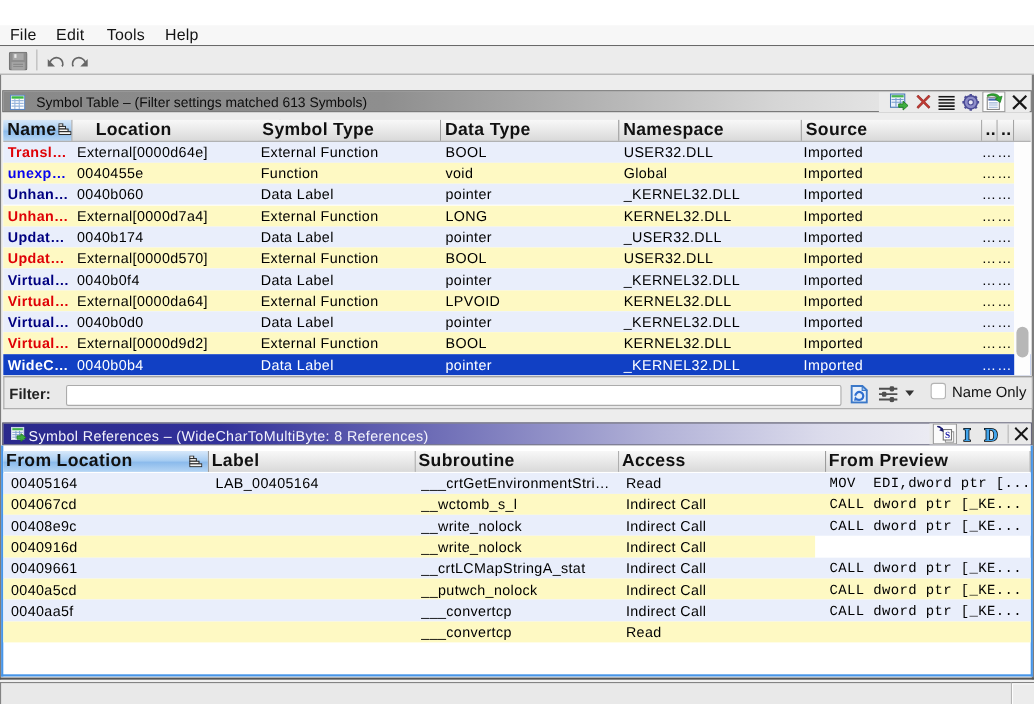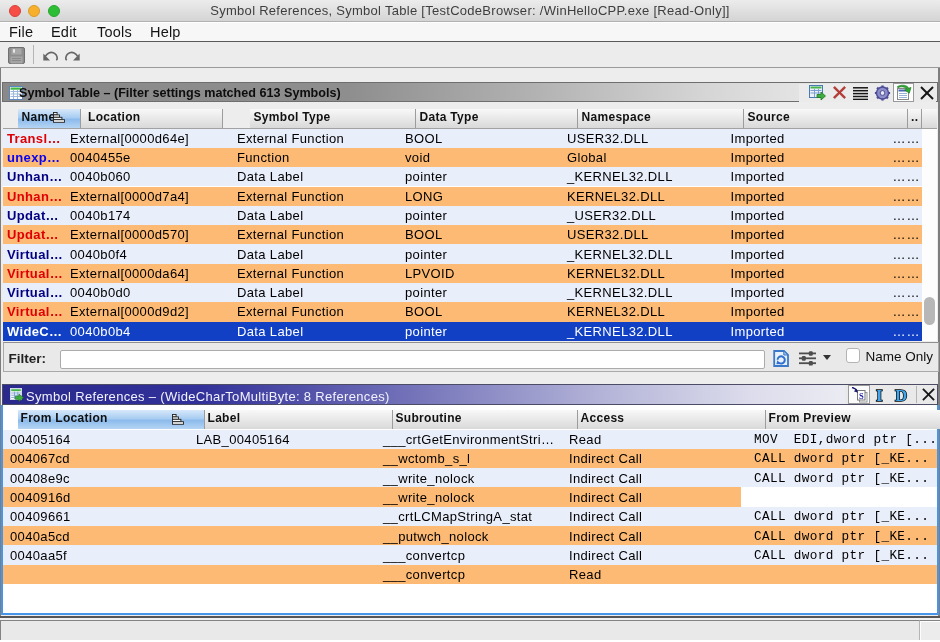--- a/index.html
+++ b/index.html
@@ -18,29 +18,29 @@
 
 #toolbar { left:0; top:41.7px; width:940px; height:26.3px; background:#ececec;
   border-bottom:1px solid #9a9a9a; }
 
 #main { left:0; top:68px; width:940px; height:551px; background:#ededed;
   border-left:1.5px solid #7d7d7d; border-right:2px solid #7d7d7d; }
 
 .phdr1 { left:1px; top:14px; width:936px; height:20px;
   background:linear-gradient(90deg,#898989 0%,#8e8e8e 37%,#b6b6b6 59%,#d5d5d5 75%,#e3e3e3 85%,#ebebeb 100%);
   border:1px solid #6e6e6e; }
-.ptitle1 { position:absolute; left:16px; top:3.2px; font-size:12.6px; font-weight:700; color:#0d0d0d; letter-spacing:0; }
+.ptitle1 { position:absolute; left:30px; top:3.2px; font-size:12.6px; font-weight:400; color:#0d0d0d; letter-spacing:0; }
 .iconstrip1 { position:absolute; right:1px; top:1px; height:18px; width:137px; background:#ebebeb; }
 
 .colhdr { position:absolute; background:linear-gradient(#f8f8f8,#d9d9d9);
-  border-right:1px solid #9c9c9c; font-size:12px; font-weight:600; color:#111;
-  letter-spacing:0.3px; padding:1.8px 0 0 2.5px; height:19px; overflow:hidden; white-space:nowrap;margin-left:15px; }
+  border-right:1px solid #9c9c9c; font-size:16px; font-weight:600; color:#111;
+  letter-spacing:0.3px; padding:1.8px 0 0 2.5px; height:19px; overflow:hidden; white-space:nowrap; }
 .colblue { background:linear-gradient(#d7e8fa 0%,#a8cdf2 45%,#8cbbec 55%,#b5d5f4 100%); }
 .row { position:absolute; left:2px; width:919px; height:19.3px; font-size:13px;
-  color:#000; white-space:nowrap; overflow:hidden; background:#fdba74; }
+  color:#000; white-space:nowrap; overflow:hidden; background:#fef9c3; }
 .row span { position:absolute; top:2.2px; letter-spacing:0.35px;}
 .stripe { background:#e9eefb; }
 .sel { background:#1140c4; color:#fff !important; }
 .nm { font-weight:700; }
 .red { color:#df0005; } .blu { color:#0804f0; } .nav { color:#000080; }
 .mono { font-family:"Liberation Mono", monospace; font-size:12.7px; letter-spacing:0; }
 
 #filterbar { left:1.5px; top:273.5px; width:936.5px; height:30px; background:#e9e9e9;
   border:1px solid #a9a9a9; border-top:1px solid #8f8f8f;}
 
@@ -51,26 +51,20 @@
 #p2title { position:absolute; left:23px; top:3.5px; font-size:13px; font-weight:400; color:#f2f2fc; letter-spacing:0.32px; }
 .iconstrip2 { position:absolute; right:0px; top:0px; height:19px; width:92px; background:#e9e9e9; }
 #p2body { position:absolute; left:0; top:22px; width:938px; height:210px;
   background:#fff; border-left:2px solid #4795e8; border-right:2px solid #4795e8;
   border-bottom:2.5px solid #4795e8; }
 
 #statusbar { left:0; top:619px; width:940px; height:23px; }
 .srow2 span { top:2.6px; }
 </style></head><body>
 <div id="win">
-<div class="abs" id="titlebar">
-<div class="tl" style="left:8.5px;background:#f64d47;border:1px solid #d8403b;"></div>
-<div class="tl" style="left:28px;background:#f8b02c;border:1px solid #d89b28;"></div>
-<div class="tl" style="left:48px;background:#2ebe35;border:1px solid #28a52f;"></div>
-<div id="title">Symbol References, Symbol Table [TestCodeBrowser: /WinHelloCPP.exe [Read-Only]]</div>
-</div>
 <div class="abs" id="menubar">
 <span class="mi" style="left:9px;">File</span>
 <span class="mi" style="left:51px;">Edit</span>
 <span class="mi" style="left:97px;">Tools</span>
 <span class="mi" style="left:150px;">Help</span>
 </div>
 <div class="abs" id="toolbar">
 <svg class="abs" style="left:8px;top:5px;" width="17" height="17" viewBox="0 0 17 17">
 <rect x="0.5" y="0.5" width="16" height="16" rx="1.5" fill="#8e8e8e" stroke="#707070"></rect>
 <rect x="3.5" y="1.5" width="10" height="6" fill="#a8a8a8"></rect>
@@ -156,21 +150,21 @@
 </svg>
 <svg class="abs" style="left:917px;top:2.5px;" width="14" height="14" viewBox="0 0 14 14">
 <g stroke="#161616" stroke-width="2">
             <line x1="1" y1="1" x2="13" y2="13"></line>
             <line x1="13" y1="1" x2="1" y2="13"></line>
           </g>
 </svg>
 </div>
 <div class="abs" style="left:2px;top:59.5px;width:934px;height:213.5px;background:#fff;"></div>
 <div class="colhdr colblue" style="left:2px;top:40.5px;width:63px;padding-left:3.5px;">Name</div>
-<div class="colhdr " style="left:65px;top:40.5px;width:142px;padding-left:7px;">Location</div>
+<div class="colhdr " style="left:65px;top:40.5px;width:189px;padding-left:21px;">Location</div>
 <div class="colhdr " style="left:234px;top:40.5px;width:166px;padding-left:3.5px;">Symbol Type</div>
 <div class="colhdr " style="left:562px;top:40.5px;width:166px;padding-left:3.5px;">Namespace</div>
 <div class="colhdr " style="left:400px;top:40.5px;width:162px;padding-left:3.5px;">Data Type</div>
 <div class="colhdr " style="left:728px;top:40.5px;width:164px;padding-left:3.5px;">Source</div>
 <div class="colhdr " style="left:892px;top:40.5px;width:14px;padding-left:3px;">..</div>
 <div class="colhdr " style="left:906px;top:40.5px;width:15px;padding-left:3px;">..</div>
 <svg class="abs" style="left:52px;top:43.5px;" width="12" height="11" viewBox="0 0 12 11">
 <g stroke="#222" stroke-width="0.9" fill="#f4f4f4">
 <rect x="0.5" y="0.5" width="3.6" height="2.4"></rect>
 <rect x="0.5" y="2.9" width="6" height="2.4"></rect>

